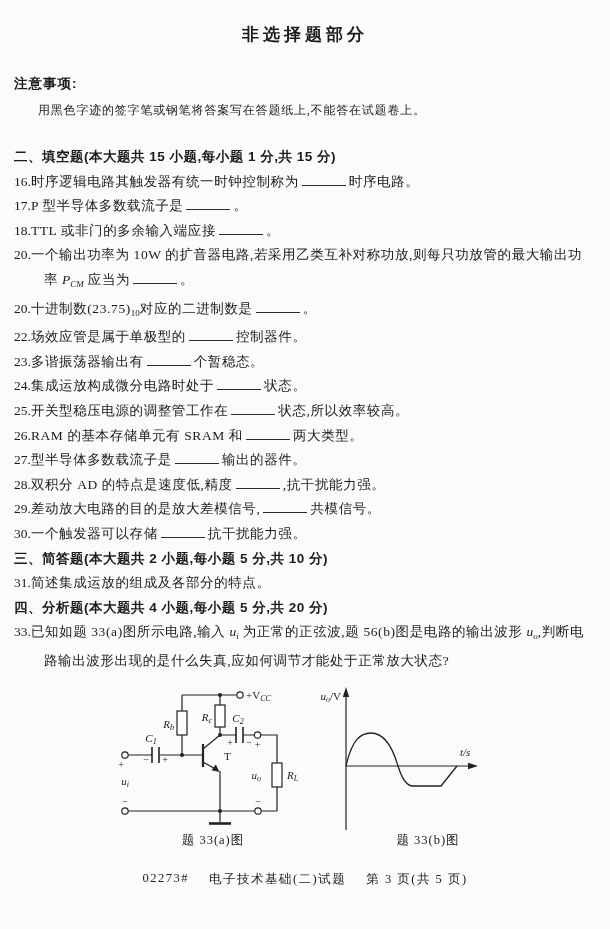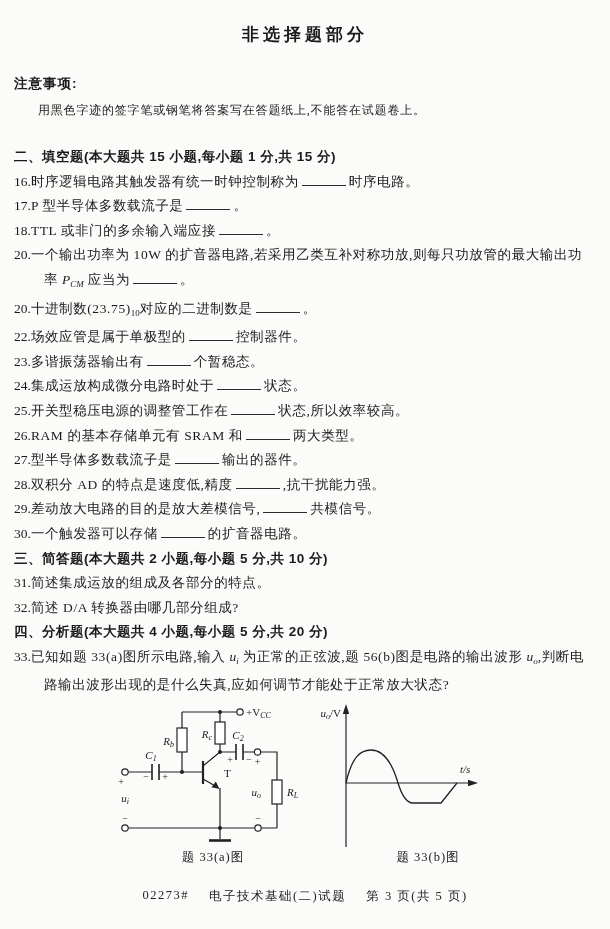--- a/index.html
+++ b/index.html
@@ -32,21 +32,21 @@
     padding-left:30px;text-indent:-30px;font-family:Liberation Serif, serif;
   }
   .qnum{letter-spacing:0;}
   .blank{
     display:inline-block;width:44px;height:13px;
     border-bottom:1.1px solid #2b2b2b;margin:0 3px;
   }
   .var{font-style:italic;letter-spacing:0;}
   .sub{font-size:9px;vertical-align:-3px;letter-spacing:0;}
   .varsub{font-style:italic;font-size:9px;vertical-align:-3px;letter-spacing:0;margin-top:48px;}
-  .figure{position:relative;height:168px;margin-top:2px;}
+  .figure{position:relative;height:168px;margin-top:10px;}
   .figure svg{position:absolute;top:0;}
   svg text{font-family:"Liberation Serif","DejaVu Serif",serif;}
   .lbl{font-size:11px;font-style:italic;fill:#1b1b1b;}
   .lbl-up{font-size:11px;font-style:normal;fill:#1b1b1b;}
   .sgn{font-size:10px;font-style:normal;fill:#1b1b1b;}
   .cap{font-size:12.5px;fill:#1b1b1b;letter-spacing:1px;}
   .footer{
     margin-top:20px;display:flex;justify-content:center;gap:20px;
     font-size:12.5px;letter-spacing:1.5px;color:#222;
   }
@@ -69,27 +69,26 @@
       <div class="q"><span class="qnum">20.</span><span>一个输出功率为 10W 的扩音器电路,若采用乙类互补对称功放,则每只功放管的最大输出功率 </span><span class="var">P</span><span class="varsub">CM</span><span> 应当为</span><span class="blank"></span><span>。</span></div>
       <div class="q"><span class="qnum">20.</span><span>十进制数(23.75)</span><span class="sub">10</span><span>对应的二进制数是</span><span class="blank"></span><span>。</span></div>
       <div class="q"><span class="qnum">22.</span><span>场效应管是属于单极型的</span><span class="blank"></span><span>控制器件。</span></div>
       <div class="q"><span class="qnum">23.</span><span>多谐振荡器输出有</span><span class="blank"></span><span>个暂稳态。</span></div>
       <div class="q"><span class="qnum">24.</span><span>集成运放构成微分电路时处于</span><span class="blank"></span><span>状态。</span></div>
       <div class="q"><span class="qnum">25.</span><span>开关型稳压电源的调整管工作在</span><span class="blank"></span><span>状态,所以效率较高。</span></div>
       <div class="q"><span class="qnum">26.</span><span>RAM 的基本存储单元有 SRAM 和</span><span class="blank"></span><span>两大类型。</span></div>
       <div class="q"><span class="qnum">27.</span><span>型半导体多数载流子是</span><span class="blank"></span><span>输出的器件。</span></div>
       <div class="q"><span class="qnum">28.</span><span>双积分 AD 的特点是速度低,精度</span><span class="blank"></span><span>,抗干扰能力强。</span></div>
       <div class="q"><span class="qnum">29.</span><span>差动放大电路的目的是放大差模信号,</span><span class="blank"></span><span>共模信号。</span></div>
-      <div class="q"><span class="qnum">30.</span><span>一个触发器可以存储</span><span class="blank"></span><span>的扩音器电路。</span></div>
+      <div class="q"><span class="qnum">30.</span><span>一个触发器可以存储</span><span class="blank"></span><span>抗干扰能力强。</span></div>
     </div>
 
   <div class="sec-head">三、简答题(本大题共 2 小题,每小题 5 分,共 10 分)</div>
   <div>
       <div class="q"><span class="qnum">31.</span><span>简述集成运放的组成及各部分的特点。</span></div>
-      <div class="q"><span class="qnum">32.</span><span>简述 D/A 转换器由哪几部分组成?</span></div>
     </div>
 
   <div class="sec-head">四、分析题(本大题共 4 小题,每小题 5 分,共 20 分)</div>
   <div>
       <div class="q"><span class="qnum">33.</span><span>已知如题 33(a)图所示电路,输入 </span><span class="var">u</span><span class="varsub">i</span><span> 为正常的正弦波,题 56(b)图是电路的输出波形 </span><span class="var">u</span><span class="varsub">o</span><span>,判断电路输出波形出现的是什么失真,应如何调节才能处于正常放大状态?</span></div>
     </div>
 
   <div class="figure">
 
     <svg style="left:71px" width="270" height="168" viewBox="0 0 270 168">

